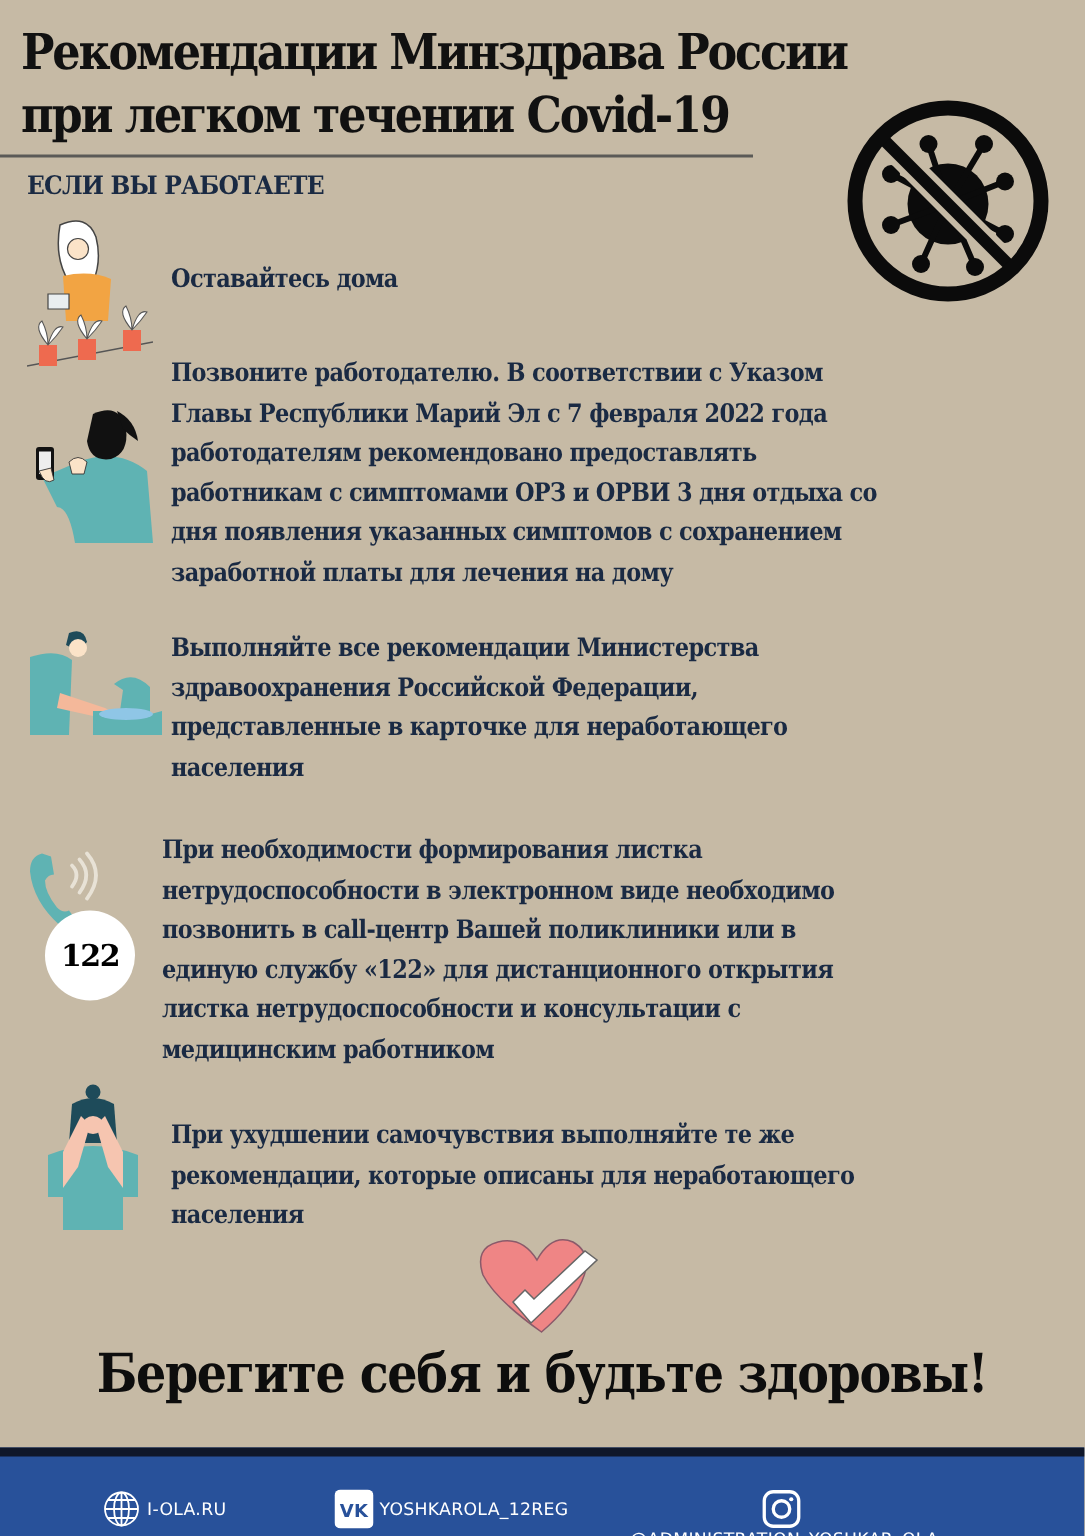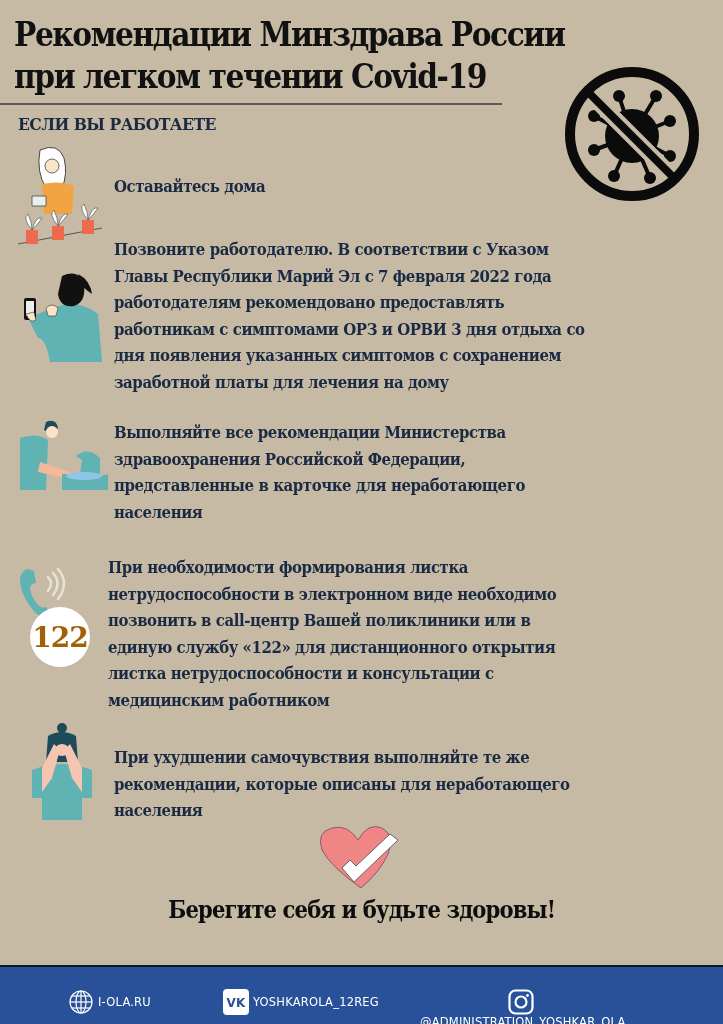--- a/index.html
+++ b/index.html
@@ -34,27 +34,27 @@
     font-family: "DejaVu Serif", serif; font-weight: bold;
     color: #1a2a43; font-size: 17px; line-height: 26.5px;
     letter-spacing: -0.5px;
     transform: scaleX(0.88); transform-origin: left top;
     white-space: pre-line;
   }
   .illus { position: absolute; }
   .closing {
     position: absolute; left: 0; width: 723px; top: 895px; text-align: center;
     font-family: "DejaVu Serif", serif; font-weight: bold;
-    font-size: 24px; color: #0d0d0d; letter-spacing: -1px;
+    font-size: 36px; color: #0d0d0d; letter-spacing: -1px;
   }
   .closing span { display: inline-block; transform: scaleX(0.88); }
   .footer {
     position: absolute; left: 0; top: 965px; width: 723px; height: 59px;
     background: #28519a;
-    border-top: 2px solid #0f172a;
+    border-top: 6px solid #0f172a;
   }
   .f-item { position: absolute; top: 22px; display: flex; align-items: center; color: #ffffff;
     font-family: "DejaVu Sans", sans-serif; font-size: 11.5px; letter-spacing: 0.2px; }
   .f-item svg { margin-right: 4px; }
 </style>
 </head>
 <body>
 
 <div class="title">
   <div>Рекомендации Минздрава России</div>
@@ -144,21 +144,21 @@
 <div class="illus" style="left:18px;top:565px;width:80px;height:105px;">
   <svg style="position:absolute;left:0;top:0;width:50px;height:56px;" viewBox="0 0 50 56">
     <path d="M10 4 Q2 6 2 16 Q4 36 22 52 Q28 56 34 50 L28 42 Q24 44 20 40 Q12 30 12 22 Q14 18 18 18 L16 6Z" fill="#5fb3b3"></path>
     <g fill="none" stroke="#e8e2d6" stroke-width="2.5" stroke-linecap="round">
       <path d="M30 12 Q36 18 30 26"></path>
         <path d="M35 8 Q44 18 35 30"></path>
         <path d="M40 4 Q52 18 40 34"></path>
     </g>
   </svg>
   <div style="position:absolute;left:12px;top:42px;width:60px;height:60px;border-radius:50%;background:#ffffff;display:flex;align-items:center;justify-content:center;">
-    <span style="font-family:'DejaVu Serif',serif;font-weight:bold;color:#a16207;font-size:28px;letter-spacing:-1px;">122</span>
+    <span style="font-family:'DejaVu Serif',serif;font-weight:bold;color:#000000;font-size:20px;letter-spacing:-1px;">122</span>
   </div>
 </div>
 <div class="item-text" style="left:108px;top:554px;">При необходимости формирования листка
 нетрудоспособности в электронном виде необходимо
 позвонить в call-центр Вашей поликлиники или в
 единую службу «122» для дистанционного открытия
 листка нетрудоспособности и консультации с
 медицинским работником</div>
 
 <svg class="illus" style="left:28px;top:722px;width:68px;height:98px;" viewBox="0 0 68 98">

